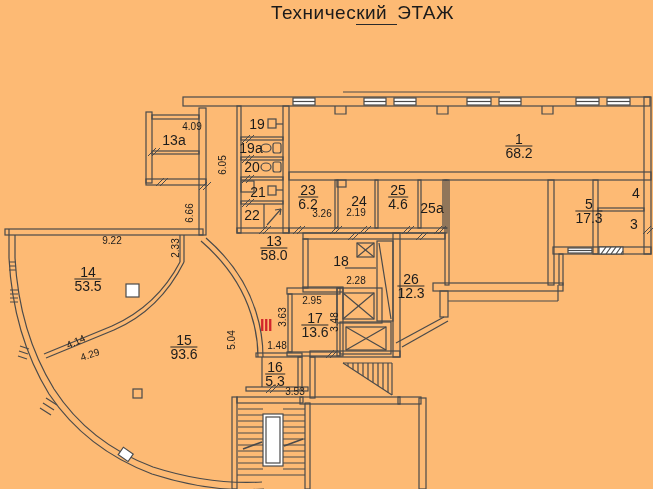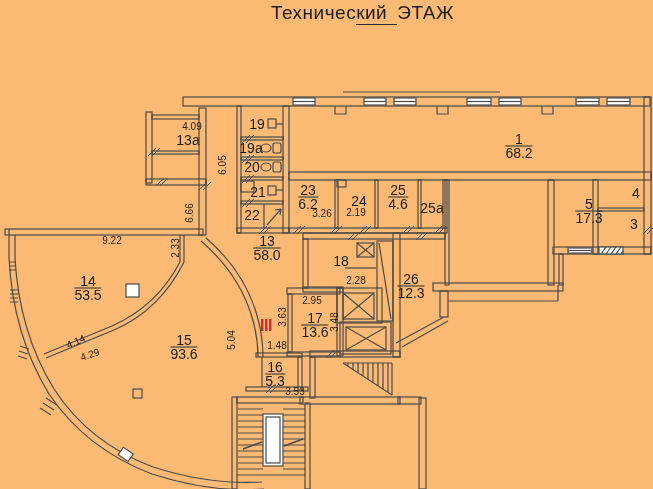--- a/index.html
+++ b/index.html
@@ -221,21 +221,21 @@
       <div class="rlabel" style="left: 589px; top: 211px;">
         <span class="num bar">5</span>
         <span class="area">17.3</span>
       </div>
       <div class="rlabel" style="left: 636px; top: 193px;">
         <span class="num">4</span>
       </div>
       <div class="rlabel" style="left: 634px; top: 224px;">
         <span class="num">3</span>
       </div>
-      <div class="rlabel" style="left: 188px; top: 140px;">
+      <div class="rlabel" style="left: 174px; top: 140px;">
         <span class="num">13а</span>
       </div>
       <div class="rlabel" style="left: 257px; top: 124px;">
         <span class="num">19</span>
       </div>
       <div class="rlabel" style="left: 251px; top: 148px;">
         <span class="num">19а</span>
       </div>
       <div class="rlabel" style="left: 252px; top: 167px;">
         <span class="num">20</span>
@@ -253,25 +253,25 @@
       <div class="rlabel" style="left: 359px; top: 201px;">
         <span class="num">24</span>
       </div>
       <div class="rlabel" style="left: 398px; top: 197px;">
         <span class="num bar">25</span>
         <span class="area">4.6</span>
       </div>
       <div class="rlabel" style="left: 432px; top: 208px;">
         <span class="num">25а</span>
       </div>
-      <div class="rlabel" style="left: 267px; top: 248px;">
+      <div class="rlabel" style="left: 274px; top: 248px;">
         <span class="num bar">13</span>
         <span class="area">58.0</span>
       </div>
-      <div class="rlabel" style="left: 88px; top: 288px;">
+      <div class="rlabel" style="left: 88px; top: 279px;">
         <span class="num bar">14</span>
         <span class="area">53.5</span>
       </div>
       <div class="rlabel" style="left: 184px; top: 347px;">
         <span class="num bar">15</span>
         <span class="area">93.6</span>
       </div>
       <div class="rlabel" style="left: 275px; top: 374px;">
         <span class="num bar">16</span>
         <span class="area">5.3</span>

